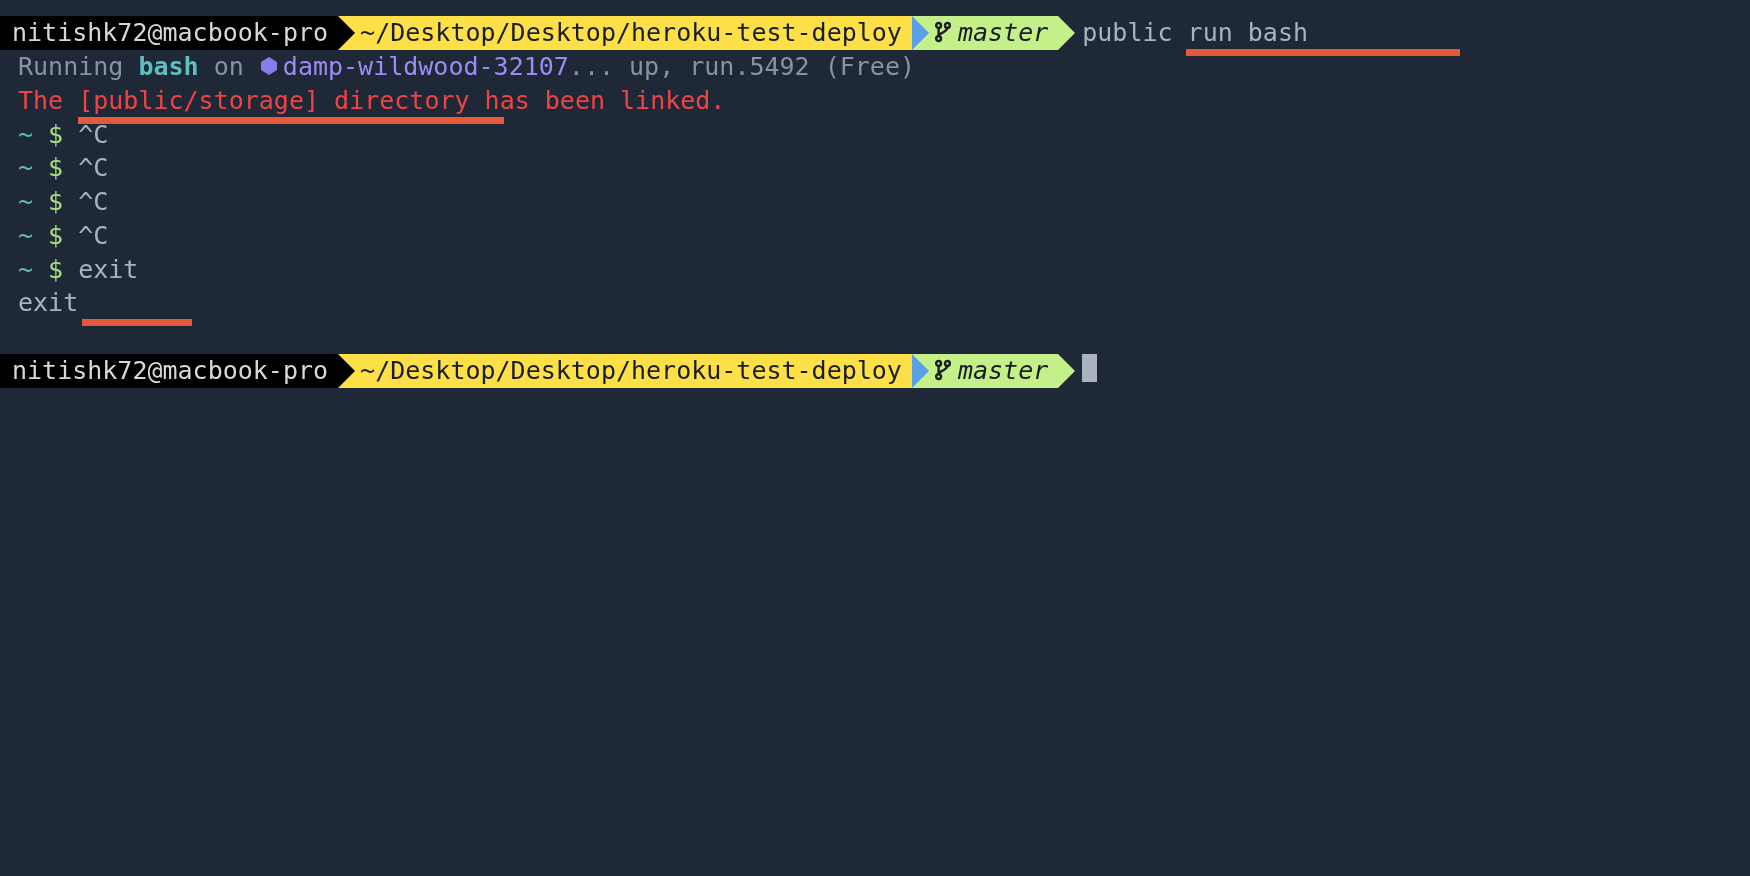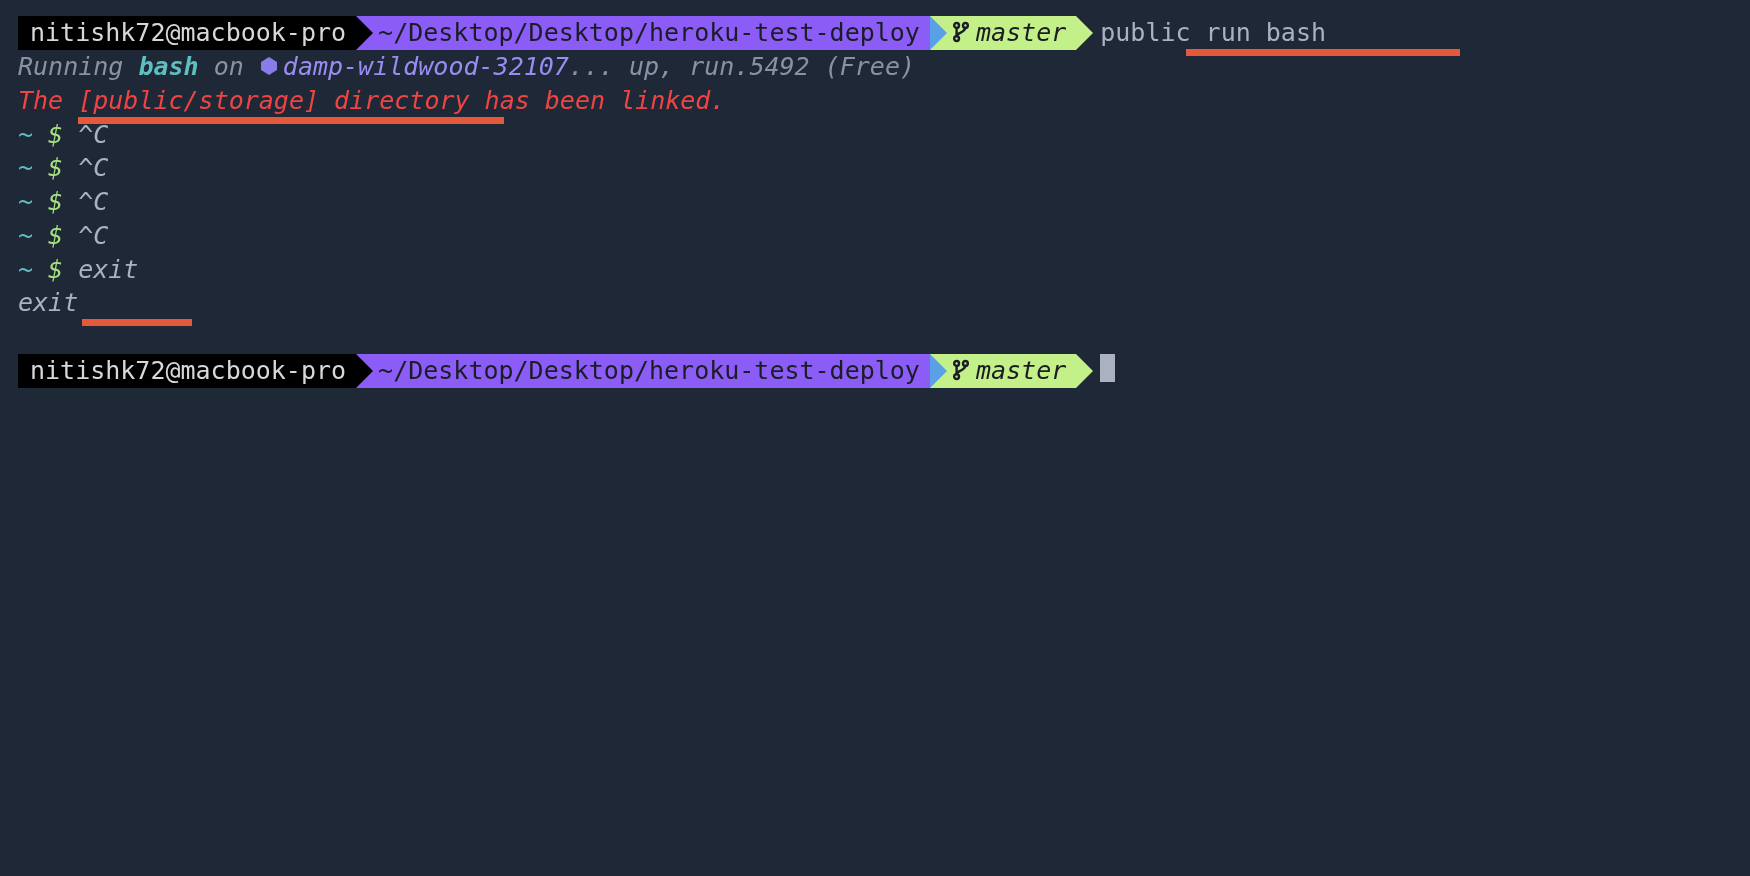--- a/index.html
+++ b/index.html
@@ -12,45 +12,44 @@
       width: 1750px;
       height: 876px;
       overflow: hidden;
       padding: 0;
     }
     .line { white-space: pre; }
     .prompt-line {
       display: flex;
       align-items: stretch;
       height: 34px;
-      margin-left: 18px;
       position: relative;
     }
     .seg {
       display: flex;
       align-items: center;
       padding: 0 10px 0 6px;
       position: relative;
       font-weight: 500;
     }
     .seg-user { background: #000; color: #d8d8d8; padding-left:12px;}
-    .seg-path { background: #8b5cf6; color: #1a1d24; }
+    .seg-path { background: #fde047; color: #1a1d24; }
     .seg-branch { background: #c4f08a; color: #1a1d24; font-style: italic; }
     .sep { width: 0; height: 0; border-style: solid; border-width: 17px 0 17px 17px; }
     .sep-user-path { border-color: transparent transparent transparent #000; position:absolute; right:-17px; z-index:2;}
     .sep-path-branch { border-color: transparent transparent transparent #5aa0e6; position:absolute; right:-17px; z-index:2;}
     .sep-branch-end { border-color: transparent transparent transparent #c4f08a; position:absolute; right:-17px; z-index:2;}
     .seg-path, .seg-branch { padding-left: 22px; }
     .cmd-after { color: #aab2c0; margin-left: 24px; display:flex; align-items:center;}
     .underline-red {
       position: absolute;
       height: 7px;
       background: #e4593a;
     }
-    .out { padding-left: 18px; font-style: italic; }
+    .out { padding-left: 18px; }
     .c-cyan { color: #5ebec1; font-weight: 600;}
     .c-purple { color: #9b8cf2; }
     .c-green { color: #ef4444; }
     .c-dim { color: #8892a3; }
     .c-prompt-tilde { color: #5ebec1; }
     .c-prompt-dollar { color: #a6e07f; }
     .hex-icon {
       display: inline-block;
       width: 20px; height:20px;
       vertical-align: middle;

